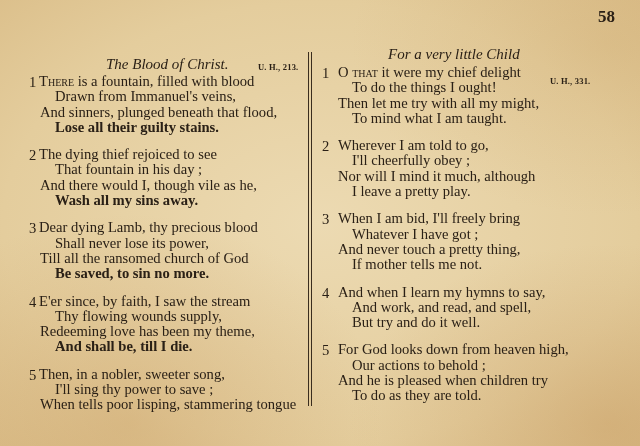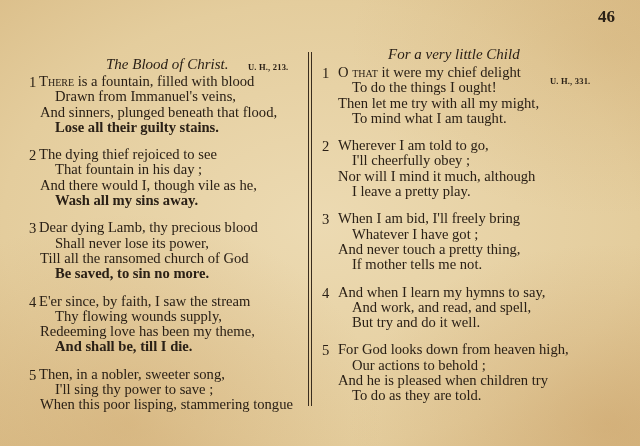--- a/index.html
+++ b/index.html
@@ -26,21 +26,21 @@
   .col-left { left: 0; width: 305px; }
   .col-right { left: 318px; width: 322px; }
   .hymn-title {
     position: absolute; font-style: italic; font-size: 15px; white-space: nowrap;
   }
   .col-left .hymn-title { left: 106px; top: 16px; }
   .col-right .hymn-title { left: 70px; top: 6px; }
   .ref {
     position: absolute; font-size: 8.5px; font-weight: bold; white-space: nowrap; letter-spacing: 0.2px;
   }
-  .col-left .ref { left: 248px; top: 22px; text-align: center; }
+  .col-left .ref { left: 258px; top: 22px; text-align: center; }
   .col-right .ref { left: 232px; top: 36px; }
   .stanzas { position: absolute; left: 0; width: 100%; }
   .col-left .stanzas { top: 34px; }
   .col-right .stanzas { top: 25px; }
   .stanza { position: relative; margin-bottom: 12px; }
   .line {
     font-size: 14.6px; line-height: 15.3px; white-space: nowrap; position: relative;
   }
   .num { position: absolute; font-size: 14.6px; }
   .col-left .num { left: 29px; }
@@ -57,21 +57,21 @@
   .divider {
     position: absolute; left: 308px; top: 52px; width: 2px; height: 354px;
     border-left: 1.4px solid #3a2d1e; border-right: 1.4px solid #3a2d1e;
   }
 </style>
 </head>
 <body>
 
 <div class="page">
 
-  <div class="page-number">46</div>
+  <div class="page-number">58</div>
 
   <div class="column col-left">
     <div class="hymn-title">The Blood of Christ.</div>
     <div class="ref">U. H., 213.</div>
     <div class="stanzas">
       <div class="stanza">
         <span class="num">1</span>
         <div class="line l0"><span class="sc">There</span><span> is a fountain, filled with blood</span></div>
         <div class="line l1">Drawn from Immanuel's veins,</div>
         <div class="line l2">And sinners, plunged beneath that flood,</div>
@@ -95,21 +95,21 @@
         <span class="num">4</span>
         <div class="line l0">E'er since, by faith, I saw the stream</div>
         <div class="line l1">Thy flowing wounds supply,</div>
         <div class="line l2">Redeeming love has been my theme,</div>
         <div class="line l3">And shall be, till I die.</div>
       </div>
       <div class="stanza">
         <span class="num">5</span>
         <div class="line l0">Then, in a nobler, sweeter song,</div>
         <div class="line l1">I'll sing thy power to save ;</div>
-        <div class="line l2">When this poor lisping, stammering tongue</div>
+        <div class="line l2">When tells poor lisping, stammering tongue</div>
       </div>
     </div>
   </div>
 
   <div class="divider"></div>
 
   <div class="column col-right">
     <div class="hymn-title">For a very little Child</div>
     <div class="ref">U. H., 331.</div>
     <div class="stanzas">

